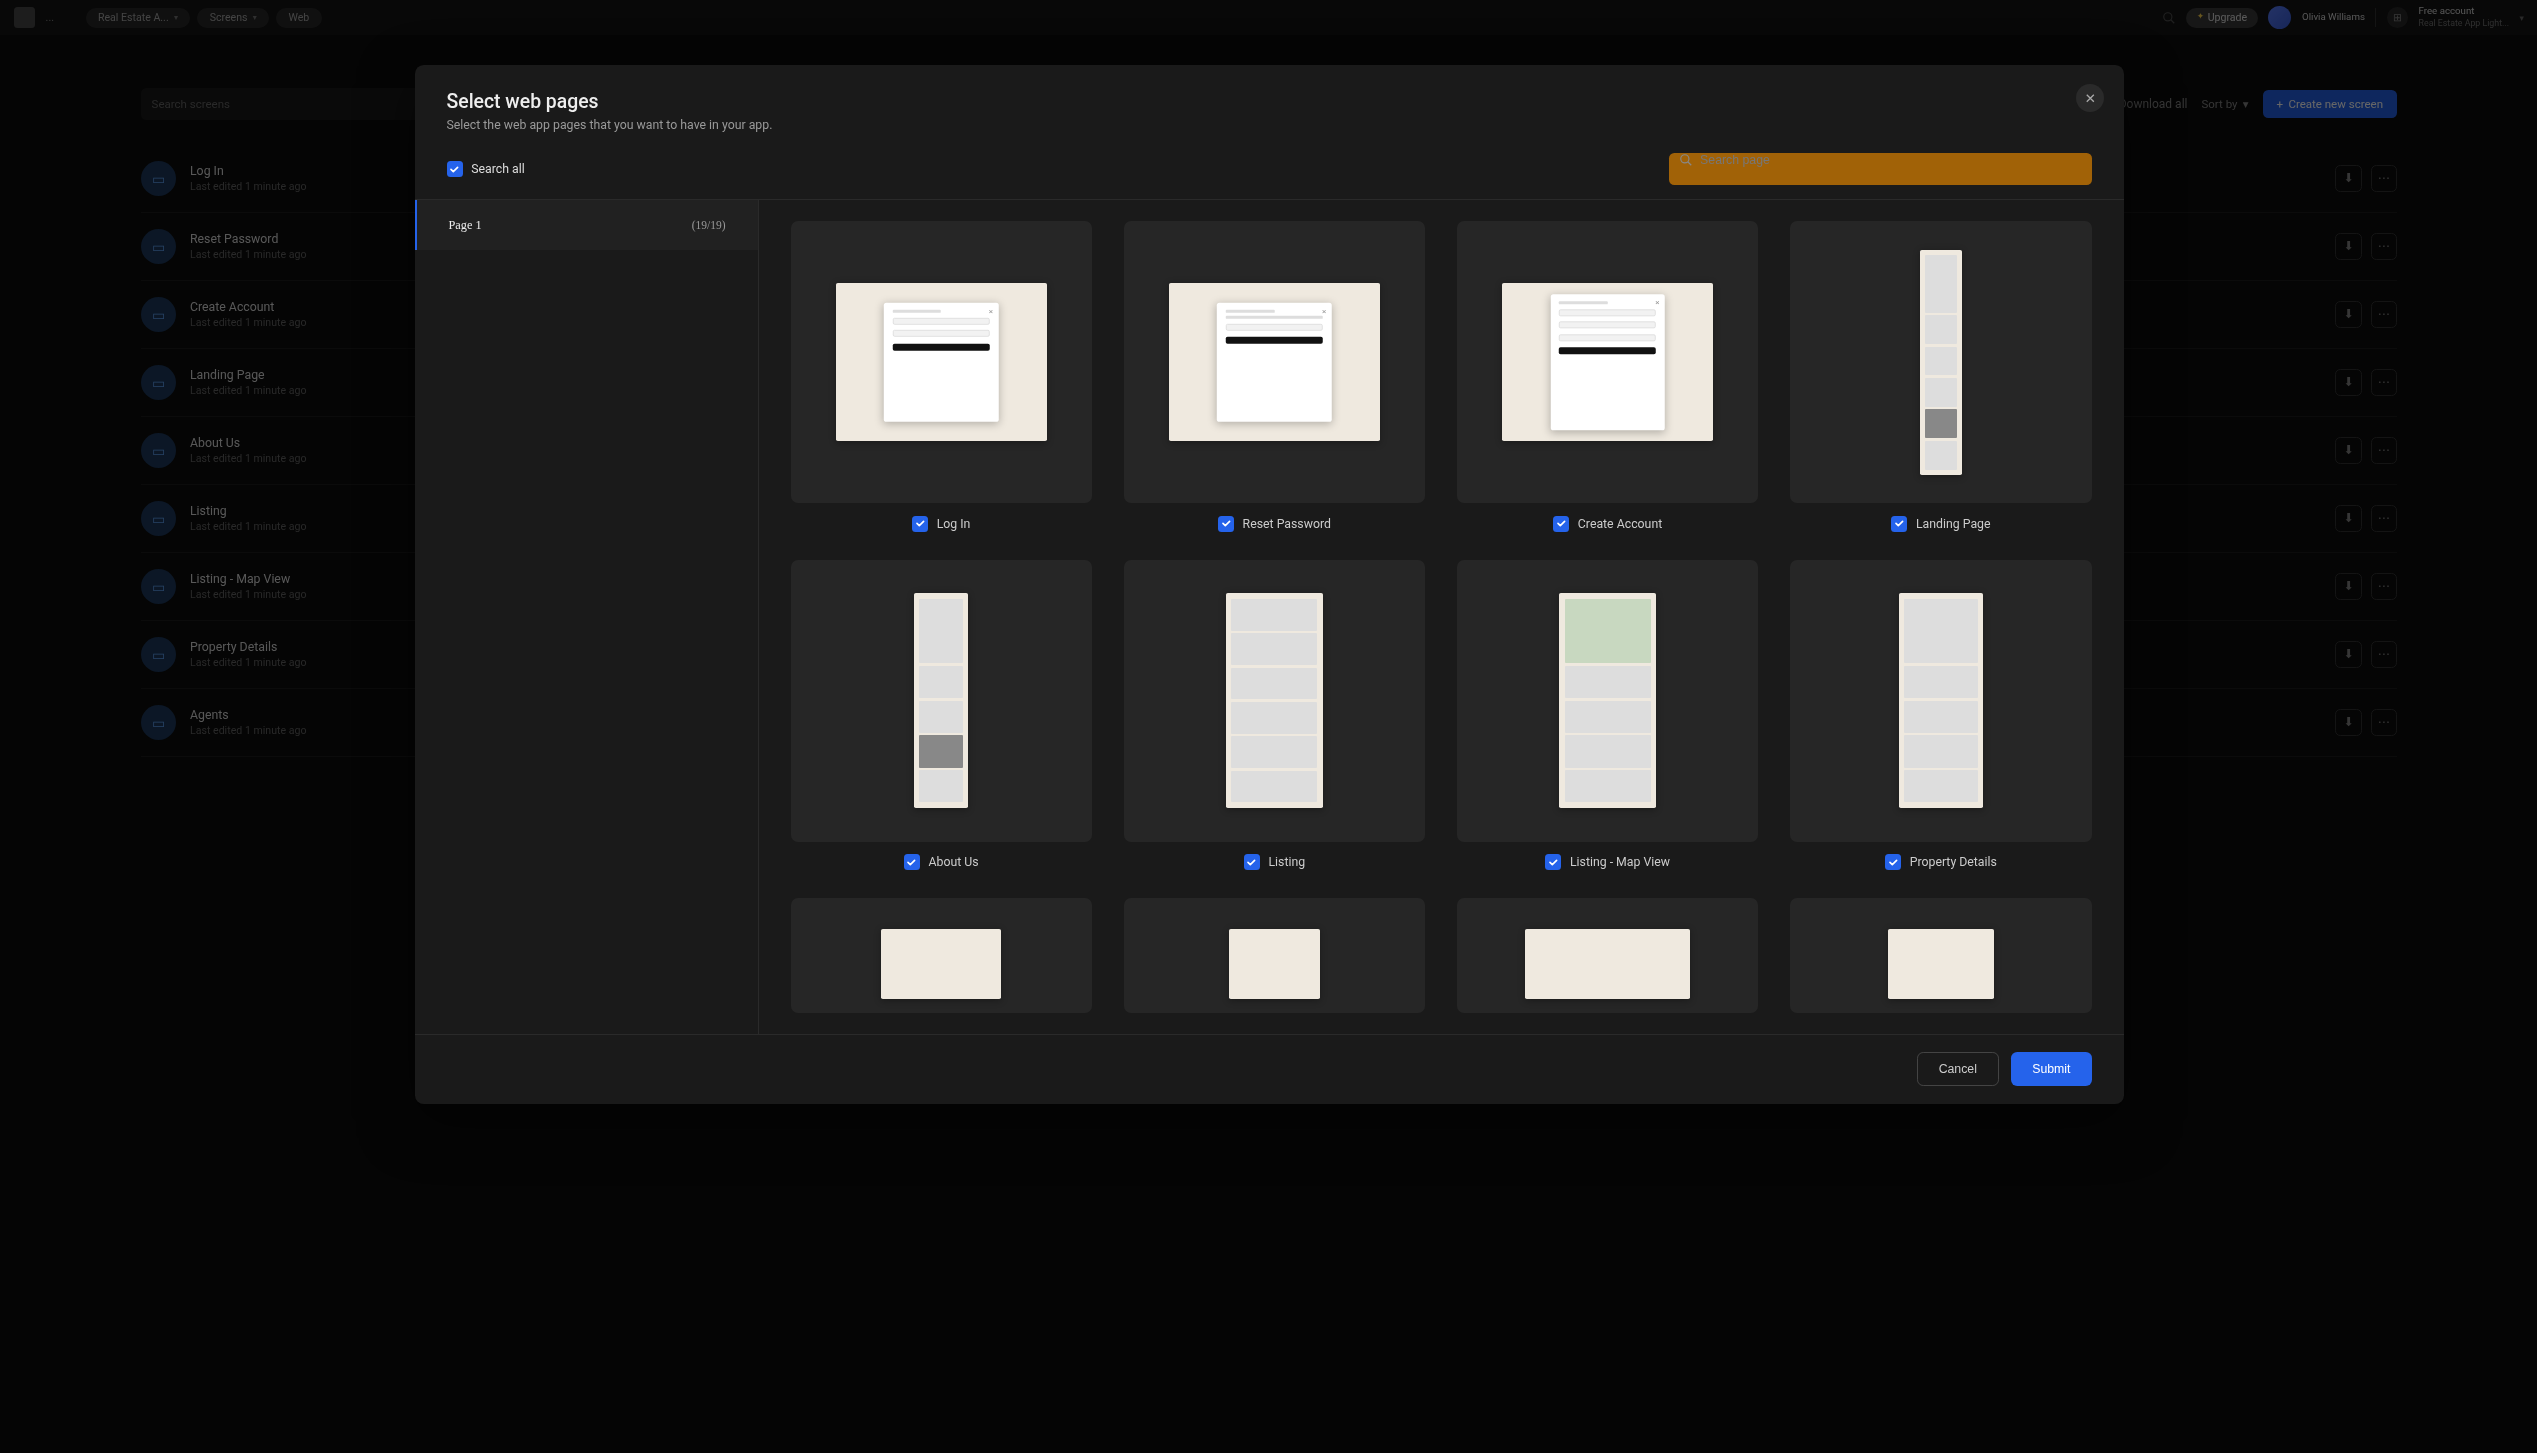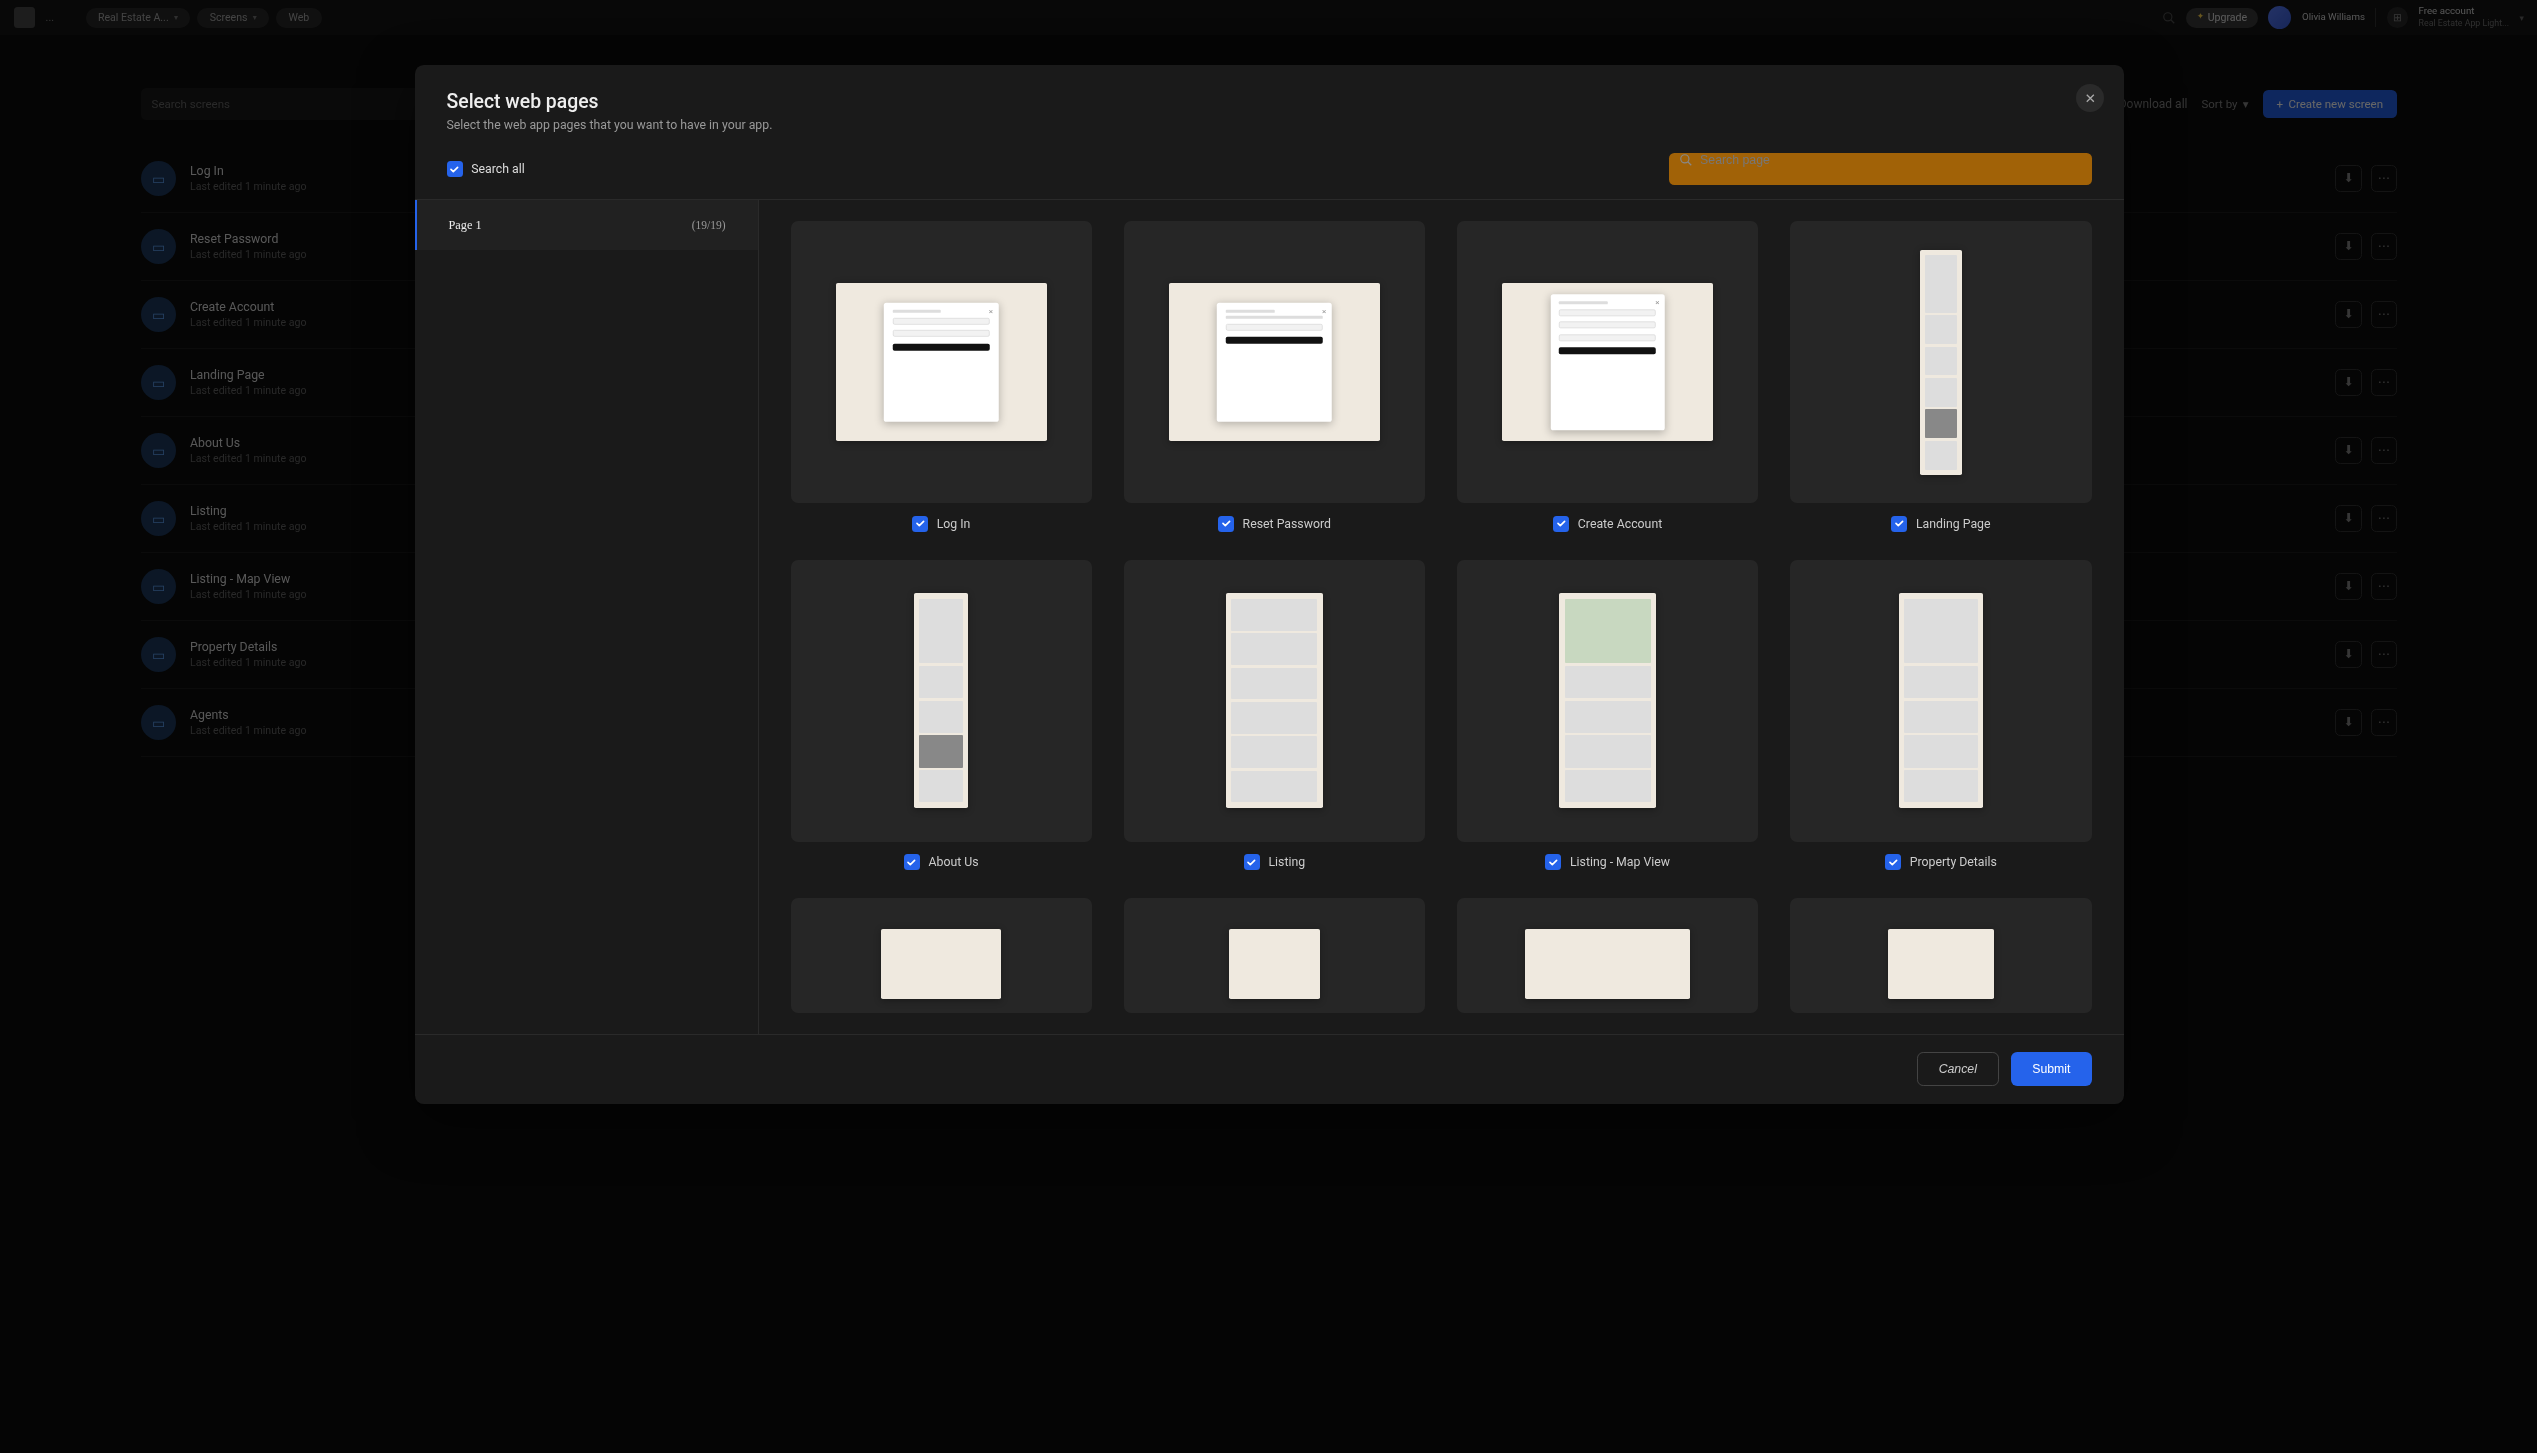--- a/index.html
+++ b/index.html
@@ -320,21 +320,20 @@
       padding: 8.8px 21px;
       border-radius: 6.2px;
       font-size: 12.3px;
       cursor: pointer;
       border: none;
     }
     .btn-secondary {
       background: transparent;
       color: #ccc;
       border: 0.9px solid #444;
-      font-style: italic;
     }
     .btn-primary {
       background: #2563eb;
       color: #fff;
     }
 
     
     .check-svg path { stroke: #fff; stroke-width: 3; fill: none; stroke-linecap: round; stroke-linejoin: round; }
   </style>
 </head>

